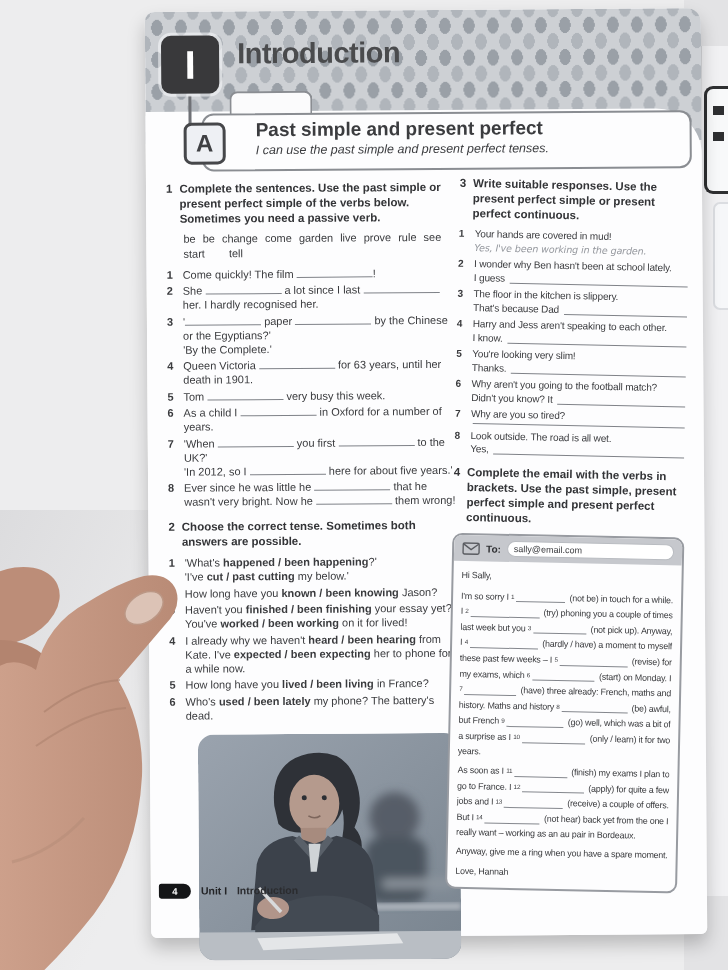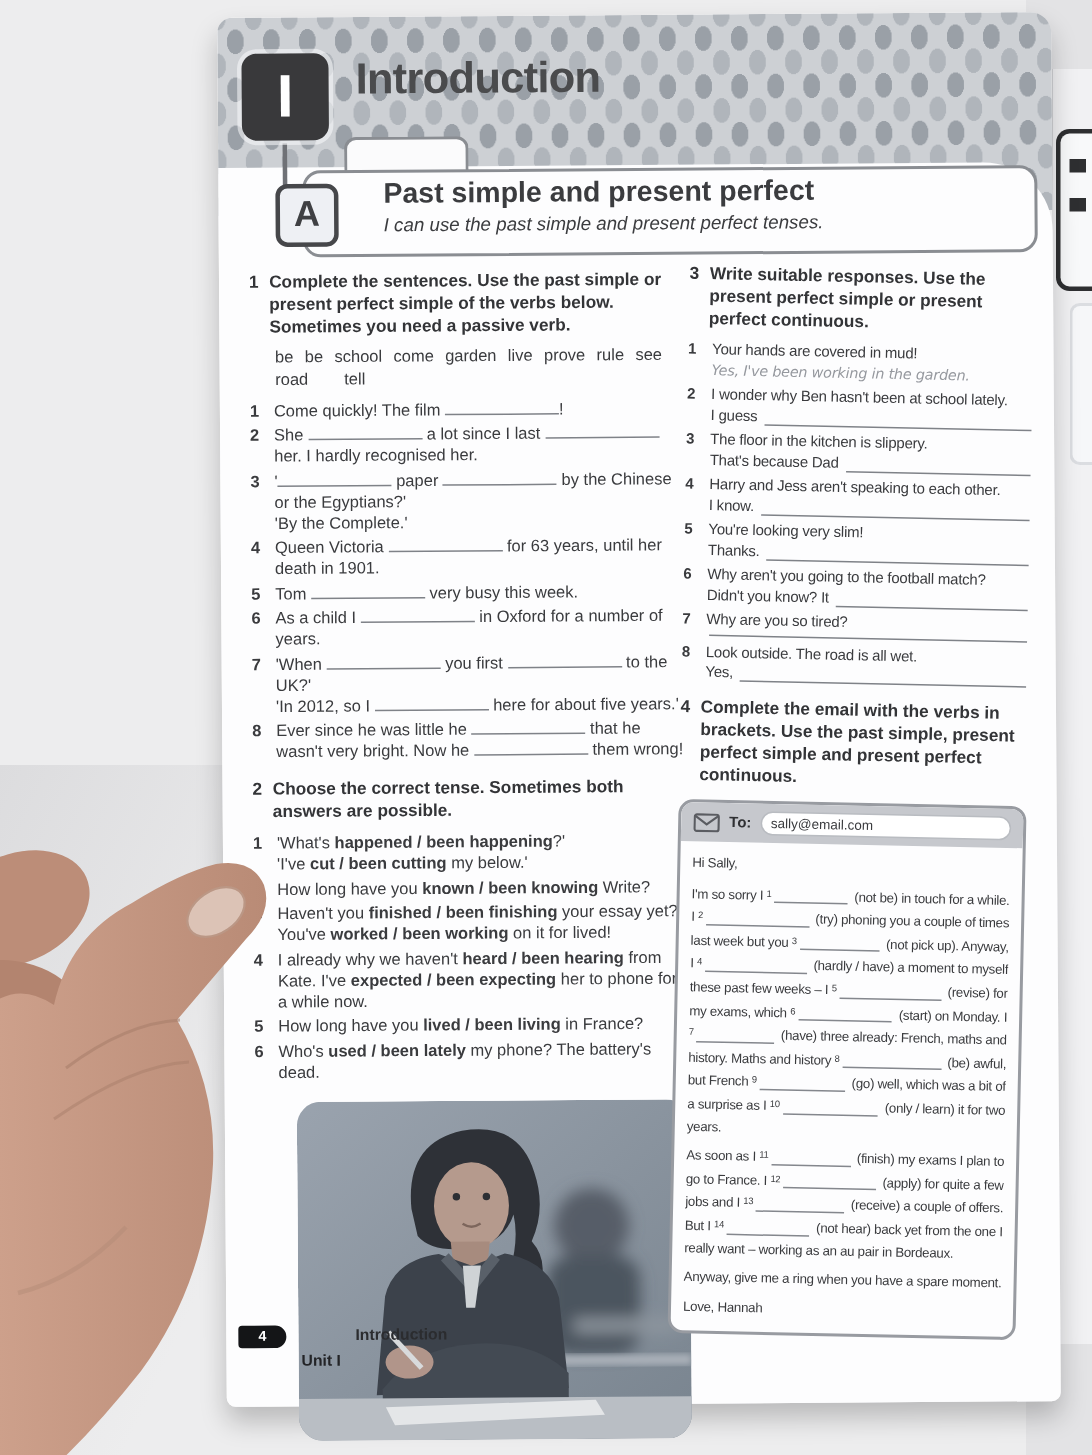--- a/index.html
+++ b/index.html
@@ -63,21 +63,21 @@
   .eline{display:flex;align-items:flex-end;flex-wrap:nowrap;overflow:hidden;}
   .eline span{white-space:pre;}
   .eline.wrapline{display:block;}
   .eline.wrapline span{white-space:pre-wrap;}
   .eline .blank-flex{border-bottom:1px solid #84878d;margin-bottom:2px;}
   .sup{font-size:6.3px;align-self:flex-start;padding-top:1px;}
   
   .footer{position:absolute;left:0;top:872px;height:16px;width:100%;z-index:4;}
   .pg-pill{position:absolute;left:8px;top:0;width:32px;height:15px;background:#141517;color:#fff;border-radius:3px 9px 9px 3px;
         font-size:9.5px;font-weight:bold;display:flex;align-items:center;justify-content:center;}
-  .unit-lbl{position:absolute;left:50px;top:18px;font-size:10.5px;font-weight:bold;color:#232427;}
+  .unit-lbl{position:absolute;left:50px;top:1px;font-size:10.5px;font-weight:bold;color:#232427;}
   .unit-nm{position:absolute;left:86px;top:1px;font-size:10.5px;font-weight:600;color:#2b2c2f;}
   .hand-svg{position:absolute;left:-8px;top:532px;z-index:9;}
 </style>
 </head>
 <body>
 
 <div class="frame">
   <div class="bg-right"></div>
   <div class="bg-bl"></div>
 
@@ -108,30 +108,30 @@
     <div class="col-left">
       <section class="exercise">
         <div class="ex-head">
           <span class="ex-num">1</span>
           <span class="ex-instr">Complete the sentences. Use the past simple or present perfect simple of the verbs below. Sometimes you need a passive verb.</span>
         </div>
         <div class="wb">
           <div class="wb-row1" id="wb-row1">
               <span>be</span>
               <span>be</span>
-              <span>school</span>
+              <span>change</span>
               <span>come</span>
               <span>garden</span>
               <span>live</span>
               <span>prove</span>
               <span>rule</span>
               <span>see</span>
             </div>
           <div class="wb-row2" id="wb-row2">
-              <span>road</span>
+              <span>start</span>
               <span>tell</span>
             </div>
         </div>
         <div class="items" id="ex1-items">
             <div class="item">
               <span class="inum">1</span>
               <div class="ibody">
                 <div class="iline"><span>Come quickly! The film </span><span class="blank-inline"></span><span>!</span></div>
               </div>
             </div>
@@ -185,27 +185,27 @@
       <section class="exercise exercise2">
         <div class="ex-head">
           <span class="ex-num">2</span>
           <span class="ex-instr">Choose the correct tense. Sometimes both answers are possible.</span>
         </div>
         <div class="items" id="ex2-items">
             <div class="item">
               <span class="inum">1</span>
               <div class="ibody">
                 <div class="iline"><span>'What's </span><span class="bold">happened / been happening</span><span>?'</span></div>
-                <div class="iline"><span>'I've </span><span class="bold">cut / been cutting</span><span> my below.'</span></div>
+                <div class="iline"><span>'I've </span><span class="bold">cut / past cutting</span><span> my below.'</span></div>
               </div>
             </div>
             <div class="item">
               <span class="inum">2</span>
               <div class="ibody">
-                <div class="iline"><span>How long have you </span><span class="bold">known / been knowing</span><span> Write?</span></div>
+                <div class="iline"><span>How long have you </span><span class="bold">known / been knowing</span><span> Jason?</span></div>
               </div>
             </div>
             <div class="item">
               <span class="inum">3</span>
               <div class="ibody">
                 <div class="iline"><span>Haven't you </span><span class="bold">finished / been finishing</span><span> your essay yet? You've </span><span class="bold">worked / been working</span><span> on it for lived!</span></div>
               </div>
             </div>
             <div class="item">
               <span class="inum">4</span>

